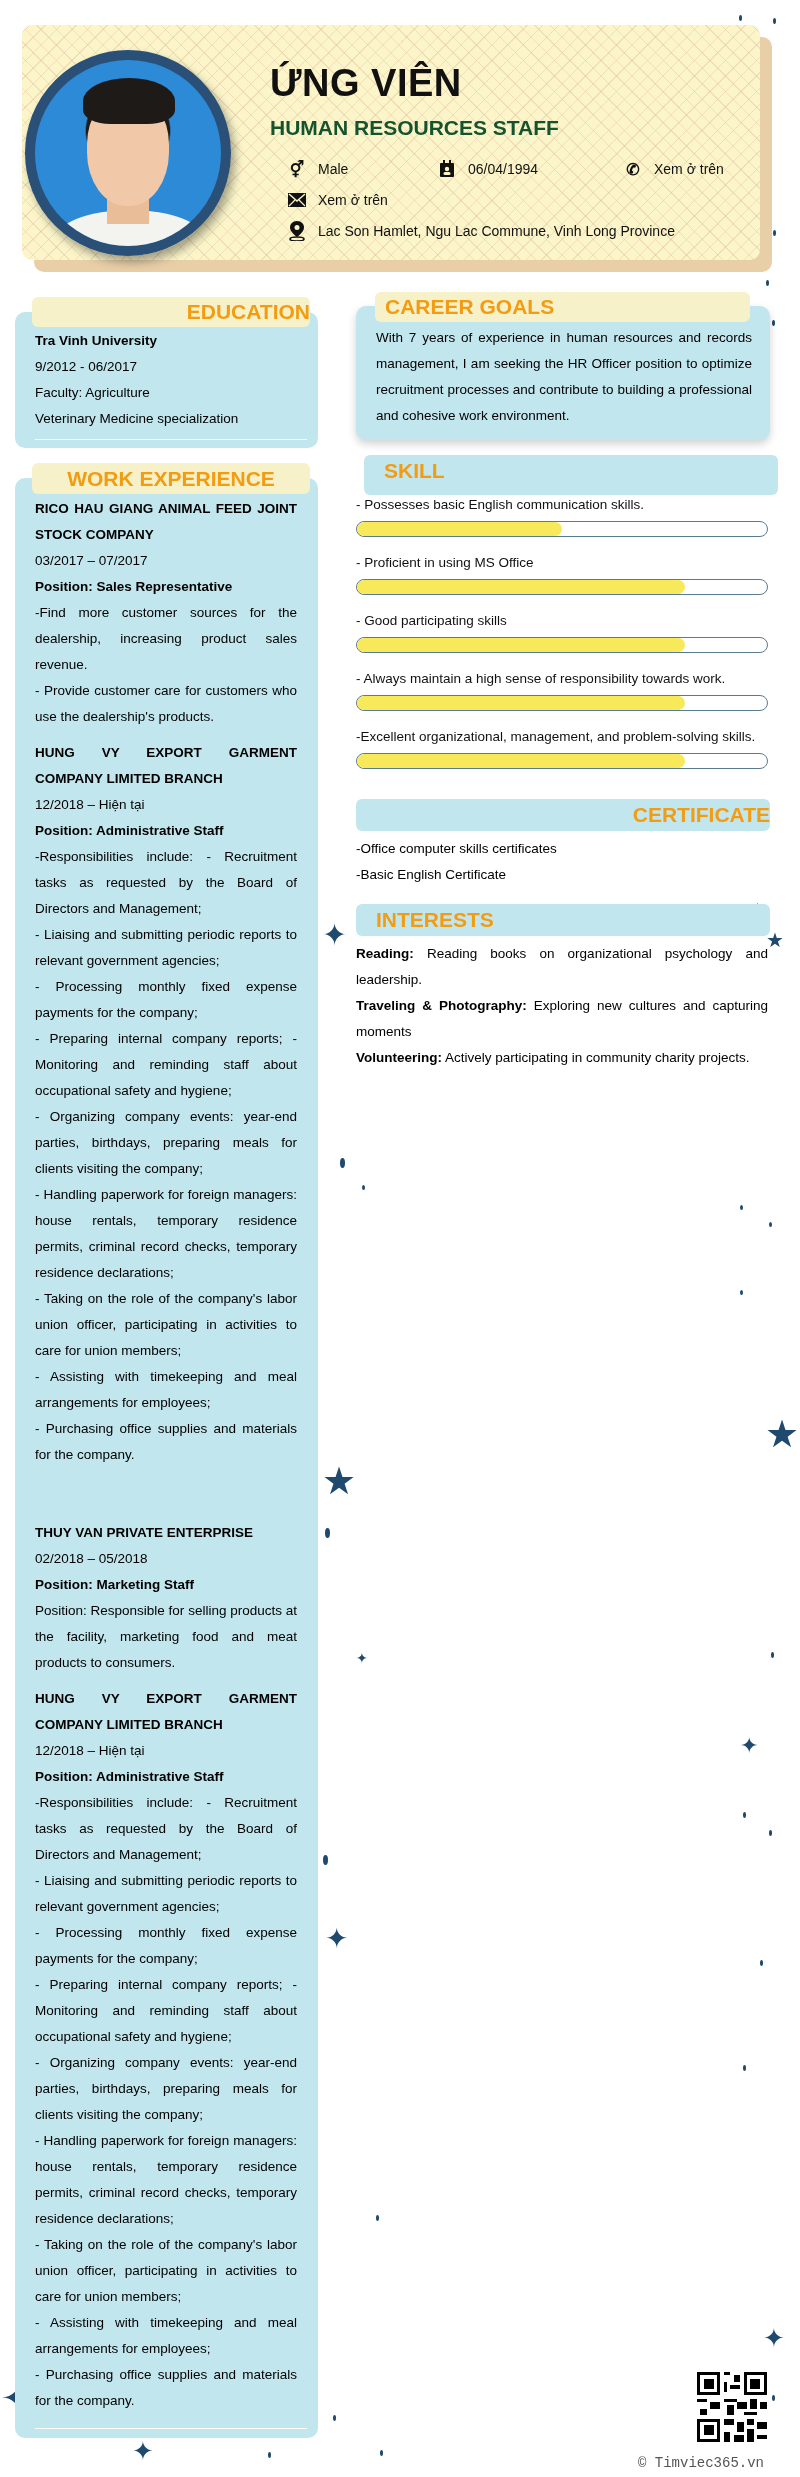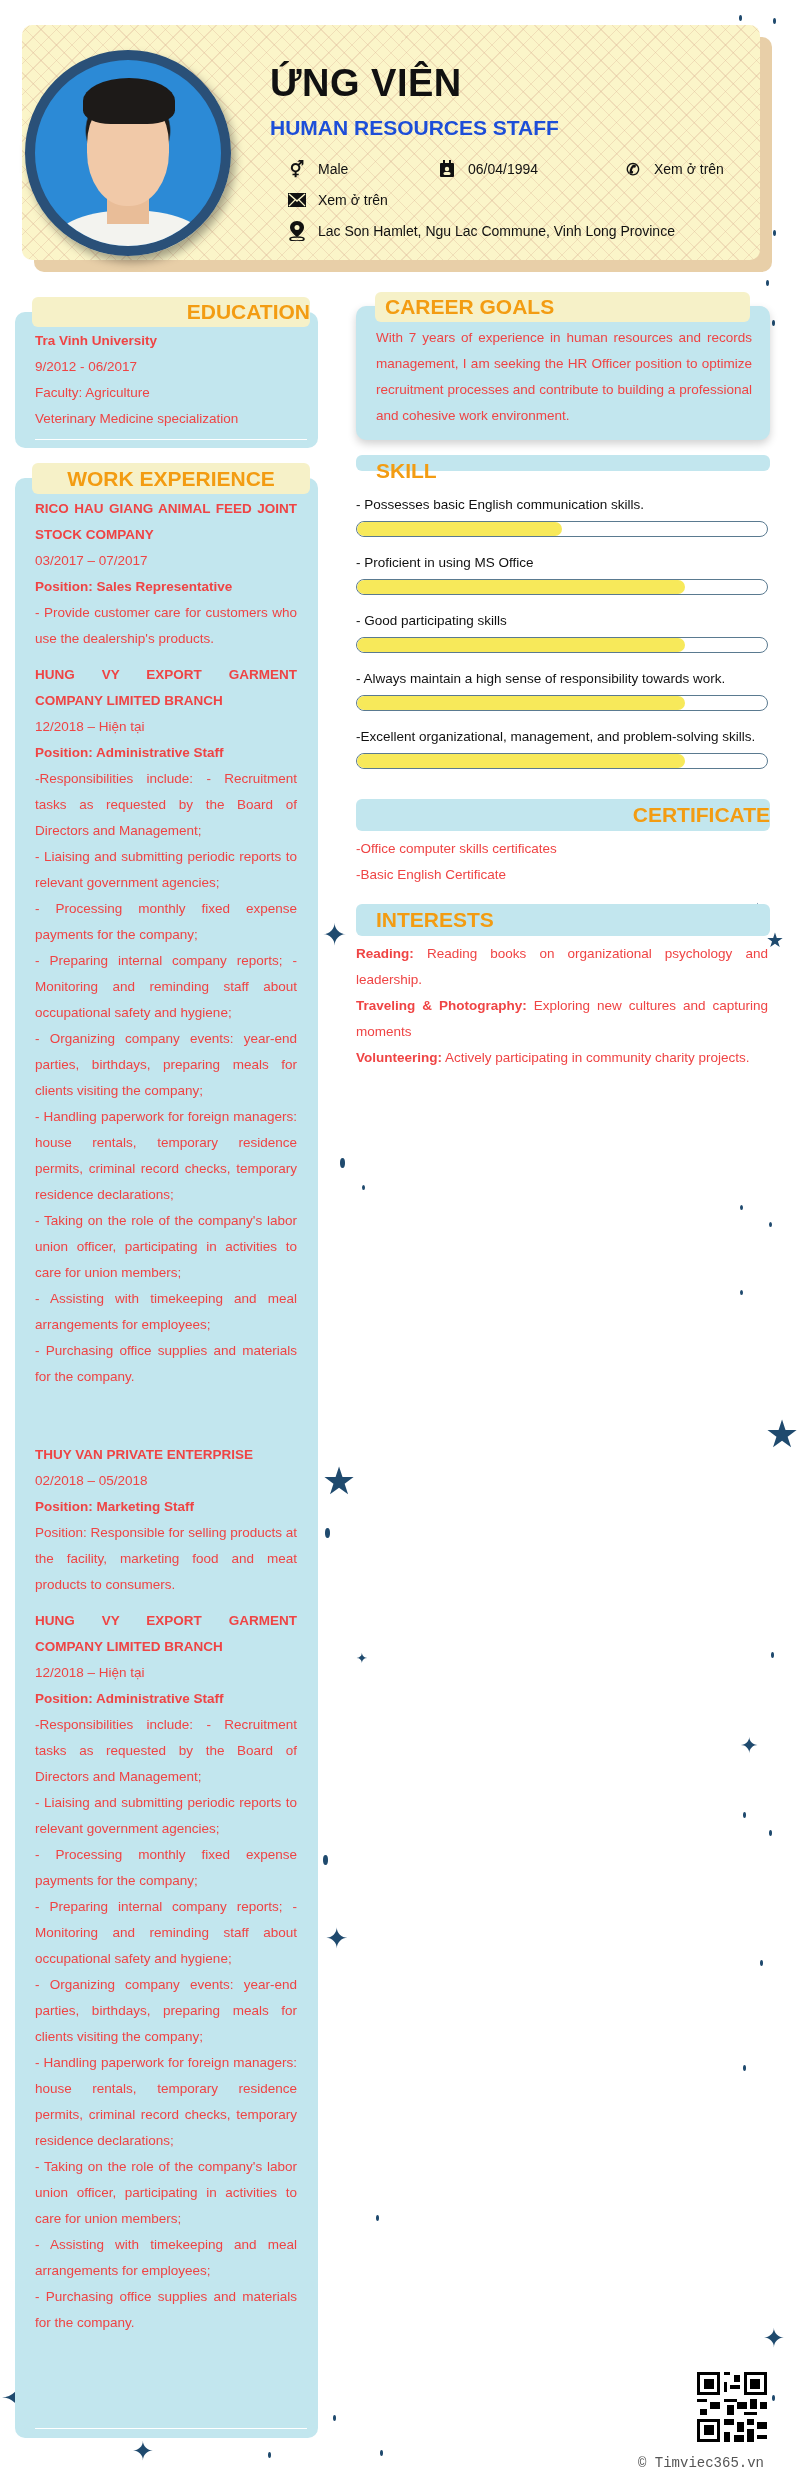--- a/index.html
+++ b/index.html
@@ -20,32 +20,32 @@
   .avatar { position: absolute; left: 25px; top: 50px; width: 206px; height: 206px; border-radius: 50%;
     border: 10px solid #2a5078; box-shadow: 4px 6px 10px rgba(0,0,0,0.35);
     background: radial-gradient(circle at 50% 38%, #f0c9a6 0 20%, #1f1b18 21% 28%, #2c8ad6 29% 100%);
     overflow: hidden; }
   .avatar .face { position: absolute; left: 52px; top: 34px; width: 82px; height: 112px; border-radius: 45% 45% 48% 48%; background: #f1c9a8; }
   .avatar .hair { position: absolute; left: 48px; top: 18px; width: 92px; height: 46px; border-radius: 50% 50% 30% 30%; background: #1d1a18; }
   .avatar .shirt { position: absolute; left: 20px; top: 150px; width: 150px; height: 60px; border-radius: 50% 50% 0 0; background: #f3f3ef; }
   .avatar .neck { position: absolute; left: 72px; top: 130px; width: 42px; height: 34px; background: #e9bd98; }
 
   .name { position: absolute; left: 270px; top: 62px; font-size: 38px; font-weight: bold; letter-spacing: 0.5px; color: #111; }
-  .job { position: absolute; left: 270px; top: 116px; font-size: 21px; font-weight: bold; color: #1d4ed8; }
+  .job { position: absolute; left: 270px; top: 116px; font-size: 21px; font-weight: bold; color: #14532d; }
   .info-row { position: absolute; left: 288px; display: flex; align-items: center; font-size: 14px; color: #111; }
   .info-item { display: flex; align-items: center; margin-right: 38px; }
   .info-item .ico { width: 18px; height: 18px; margin-right: 12px; display: inline-flex; align-items: center; justify-content: center; font-size: 16px; font-weight: bold; }
 
   
   .box { position: absolute; background: #c2e6ee; border-radius: 10px; }
   .box.shadow { box-shadow: 0 4px 8px rgba(0,0,0,0.18); }
   .title-strip { position: absolute; background: #f6f1c8; border-radius: 6px; color: #f39c12; font-weight: bold; font-size: 21px; }
   .title-blue { position: absolute; background: #c2e6ee; border-radius: 6px; color: #f39c12; font-weight: bold; font-size: 21px; padding-left: 20px; line-height: 32px; }
 
-  .txt { font-size: 13.5px; line-height: 26px; color: #ef4444; }
+  .txt { font-size: 13.5px; line-height: 26px; color: #000000; }
   .justify { text-align: justify; }
   .b { font-weight: bold; }
 
   .col-left-content { position: absolute; left: 35px; width: 262px; }
   .col-right-content { position: absolute; left: 356px; width: 408px; }
 
   .skill-label { font-size: 13.5px; color: #111; }
   .skill-bar { width: 412px; height: 16px; border: 1.5px solid #5a7a90; border-radius: 9px; background: #fff; margin-top: 9px; overflow: hidden; }
   .skill-fill { height: 100%; background: #f7e95a; border-radius: 9px; }
 
@@ -162,20 +162,21 @@
 
 <div class="box" style="left:15px;top:478px;width:303px;height:1960px;"></div>
 <div class="title-strip" style="left:32px;top:463px;width:278px;height:31px;text-align:center;line-height:31px;">WORK EXPERIENCE</div>
 
 <div class="col-left-content" style="top:496px;">
 
   <div>
     <div class="txt b justify">RICO HAU GIANG ANIMAL FEED JOINT STOCK COMPANY</div>
     <div class="txt">03/2017 – 07/2017</div>
     <div class="txt b">Position: Sales Representative</div>
+    <div class="txt justify">-Find more customer sources for the dealership, increasing product sales revenue.</div>
     <div class="txt justify">- Provide customer care for customers who use the dealership's products.</div>
   </div>
 
   <div style="margin-top:10px;">
     <div class="txt b justify">HUNG VY EXPORT GARMENT COMPANY LIMITED BRANCH</div>
     <div class="txt">12/2018 – Hiện tại</div>
     <div class="txt b">Position: Administrative Staff</div>
     <div class="txt justify">-Responsibilities include: - Recruitment tasks as requested by the Board of Directors and Management;</div>
     <div class="txt justify">- Liaising and submitting periodic reports to relevant government agencies;</div>
     <div class="txt justify">- Processing monthly fixed expense payments for the company;</div>
@@ -208,21 +209,21 @@
     <div class="txt justify">- Assisting with timekeeping and meal arrangements for employees;</div>
     <div class="txt justify">- Purchasing office supplies and materials for the company.</div>
   </div>
 </div>
 <div class="divider" style="left:35px;top:2428px;width:272px;"></div>
 
 <div class="box shadow" style="left:356px;top:306px;width:414px;height:134px;"></div>
 <div class="title-strip" style="left:375px;top:292px;width:375px;height:30px;line-height:30px;padding-left:10px;">CAREER GOALS</div>
 <div class="col-right-content txt justify" style="left:376px;width:376px;top:325px;"> With 7 years of experience in human resources and records management, I am seeking the HR Officer position to optimize recruitment processes and contribute to building a professional and cohesive work environment.</div>
 
-<div class="title-blue" style="left:356px;top:455px;width:414px;height:16px;padding-left:20px;">SKILL</div>
+<div class="title-blue" style="left:364px;top:455px;width:414px;height:40px;padding-left:20px;">SKILL</div>
 <div class="col-right-content" style="top:497px;">
   <div style="margin-bottom:18px;">
     <div class="skill-label">- Possesses basic English communication skills.</div>
     <div class="skill-bar">
         <div class="skill-fill" style="width:50%;"></div>
       </div>
   </div>
   <div style="margin-bottom:18px;">
     <div class="skill-label">- Proficient in using MS Office</div>
     <div class="skill-bar">

